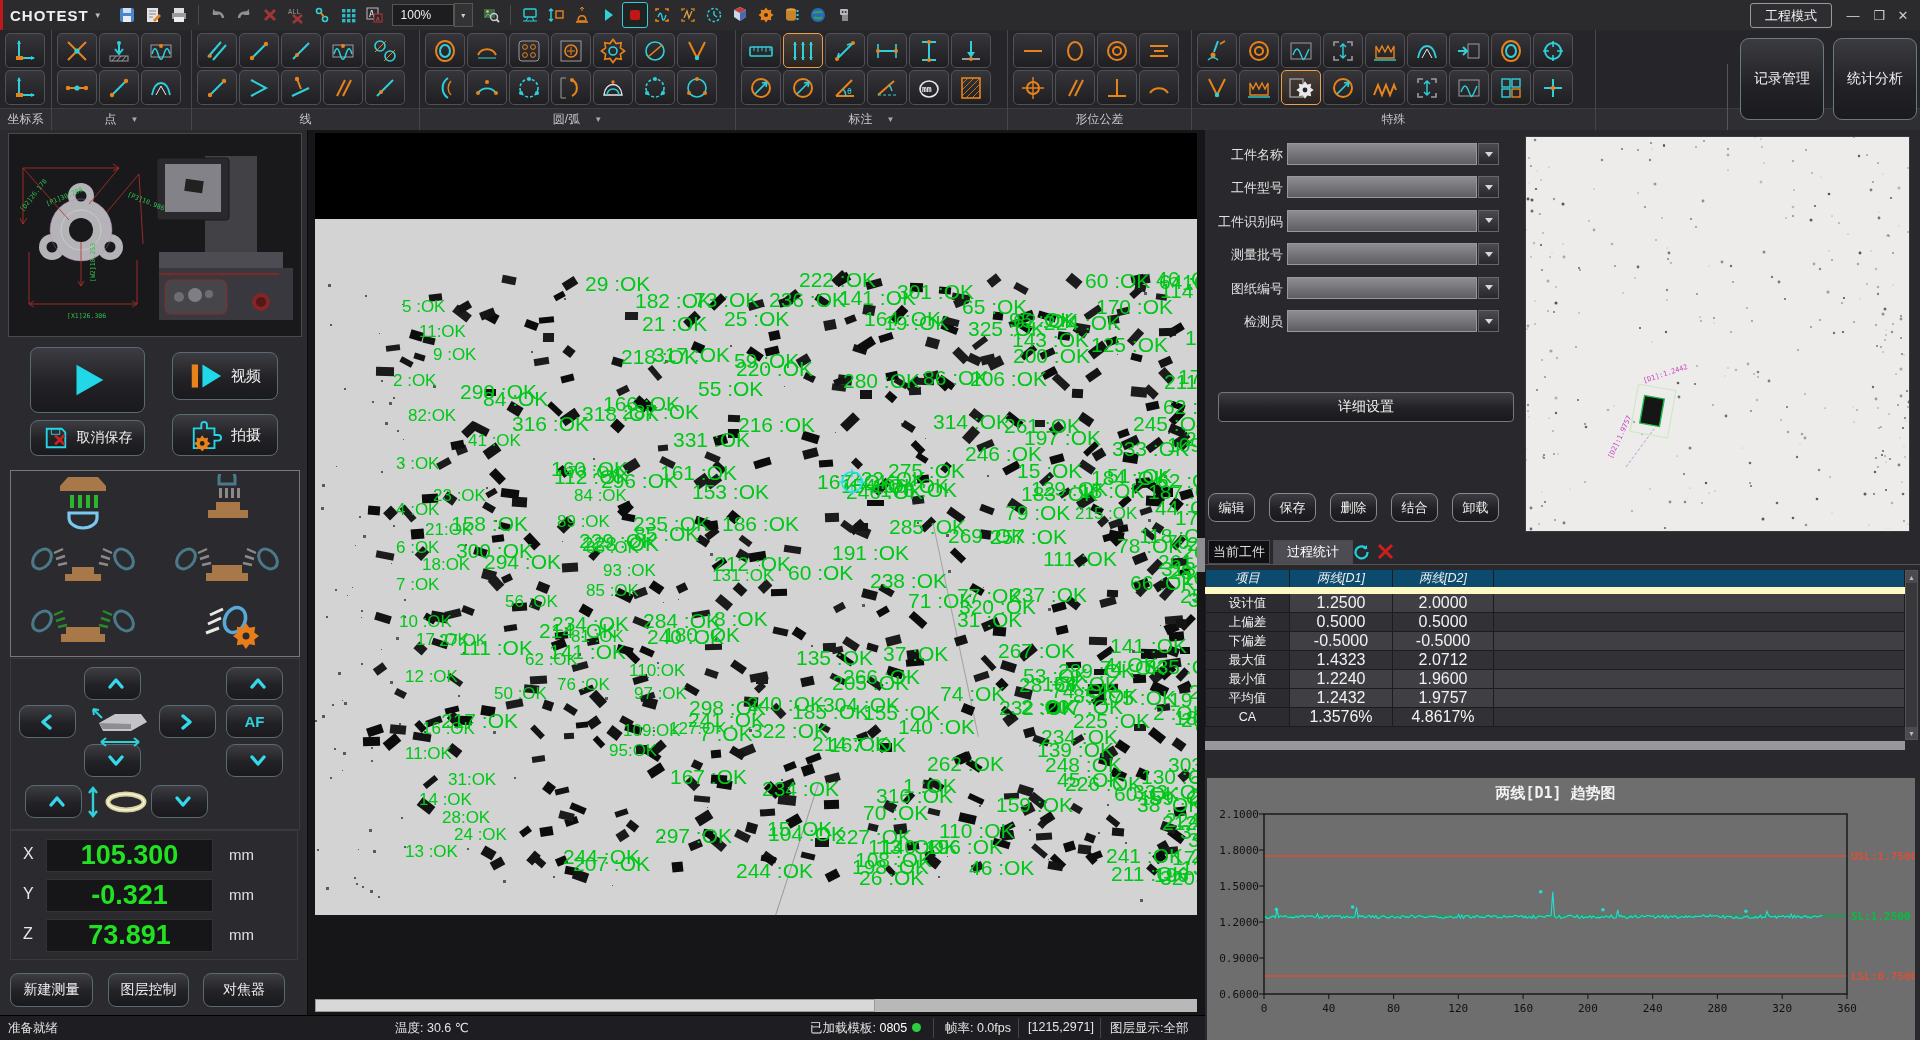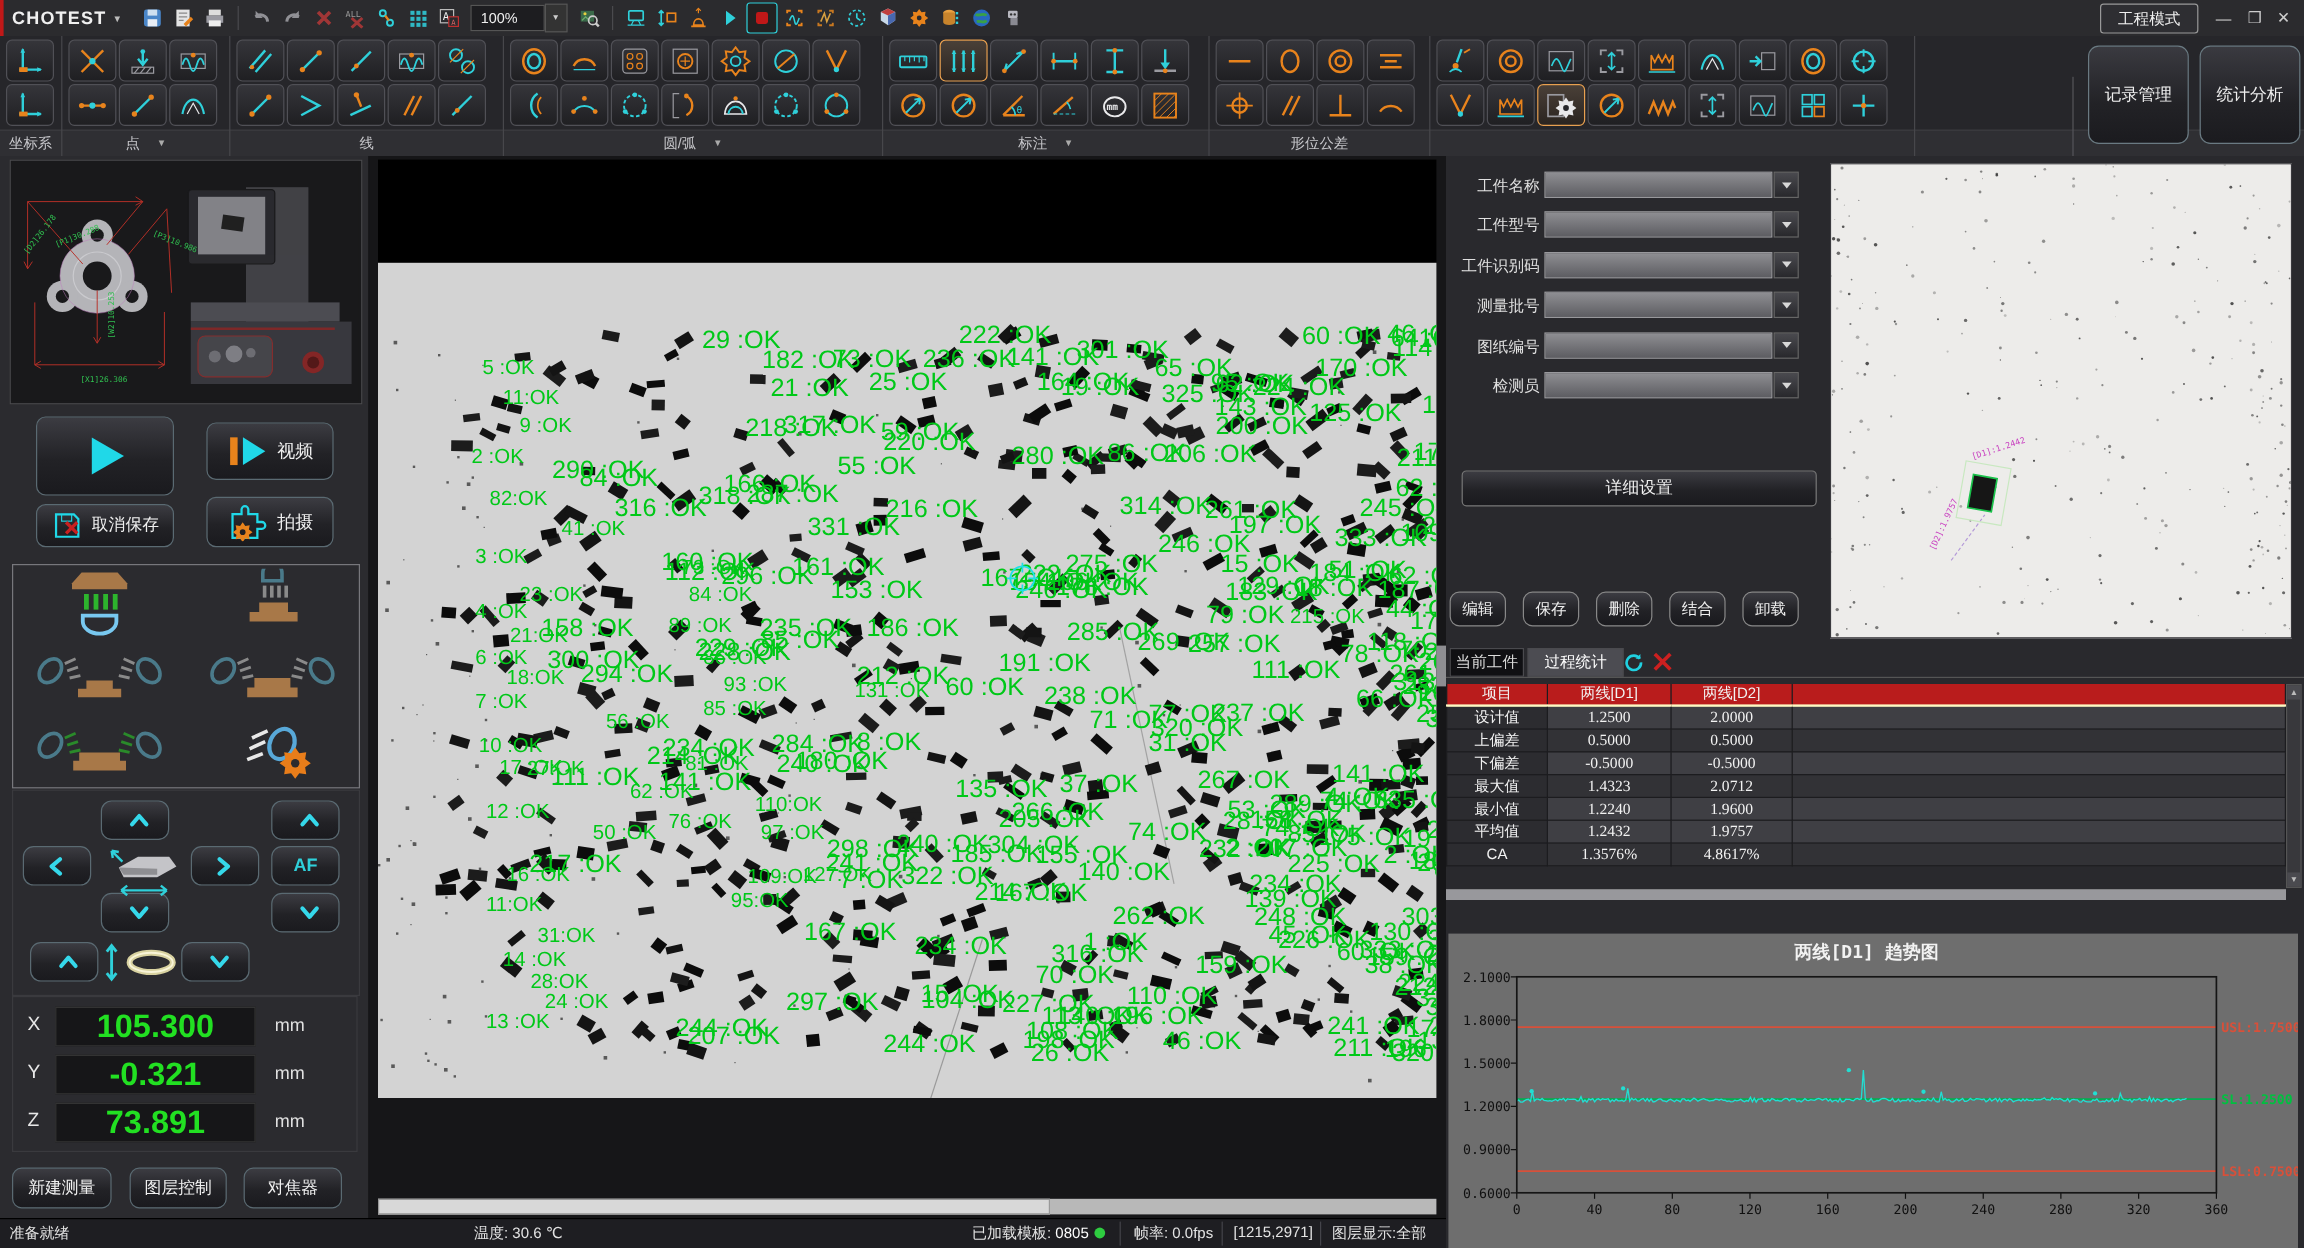--- a/index.html
+++ b/index.html
@@ -61,25 +61,25 @@
   .formfield{position:absolute;left:82px;top:0;width:190px;height:22px;background:linear-gradient(#8e8e92,#5d5d62);border:1px solid #98989c;box-sizing:border-box;}
   .formdrop{position:absolute;left:273px;top:0;width:21px;height:22px;background:linear-gradient(#4a4a4f,#28282c);border:1px solid #666;box-sizing:border-box;display:flex;align-items:center;justify-content:center;}
   .formdrop:after{content:"";width:0;height:0;border-left:4px solid transparent;border-right:4px solid transparent;border-top:5px solid #d8d8d8;}
   #detailbtn{position:absolute;left:13px;top:262px;width:294px;height:28px;background:linear-gradient(#3c3c42,#222226 55%,#1a1a1e);border:1px solid #777;border-radius:4px;color:#f0f0f0;font-size:14px;display:flex;align-items:center;justify-content:center;}
   #previewimg{position:absolute;left:320px;top:6px;width:383px;height:394px;background:#edecea;border:1px solid #3a3a3e;overflow:hidden;}
   .actbtn{position:absolute;top:363px;width:47px;height:29px;background:linear-gradient(#3c3c42,#222226 55%,#1a1a1e);border:1px solid #888;border-radius:8px;color:#f0f0f0;font-size:13px;display:flex;align-items:center;justify-content:center;box-sizing:border-box;}
   #tabsrow{position:absolute;left:0;top:410px;width:715px;height:25px;border-bottom:1px solid #555;box-sizing:border-box;}
   .tab{position:absolute;top:0;height:24px;font-size:13px;display:flex;align-items:center;justify-content:center;border:1px solid #4a4a4e;box-sizing:border-box;}
   #statstable{position:absolute;left:0;top:440px;width:700px;border-collapse:collapse;table-layout:fixed;}
   #statstable td,#statstable th{border:1px solid #1c1c1f;border-top:none;font-size:12.5px;height:18px;padding:0;text-align:center;color:#f2f2f2;font-weight:normal;}
-  #statstable th{background:#b91c1c;height:17px;border-bottom:2px solid #fef9c3;}
+  #statstable th{background:#0c4a6e;height:17px;border-bottom:7px solid #fef9c3;font-style:italic;}
   #statstable .lab{background:#2c2c30;}
   #statstable tr.odd td.val{background:#3f3f44;}
   #statstable tr.even td.val{background:#323236;}
-  #statstable td.mono{font-family:Liberation Serif, serif;font-size:13px;}
+  #statstable td.mono{font-family:Liberation Sans, sans-serif;font-size:16px;}
   #tvscroll{position:absolute;left:700px;top:440px;width:13px;height:170px;background:#38383c;border:1px solid #555;box-sizing:border-box;}
   #tvscroll .arr{position:absolute;left:0;width:11px;height:12px;font-size:7px;color:#bbb;display:flex;align-items:center;justify-content:center;background:#4a4a4f;}
   #thscroll{position:absolute;left:0;top:611px;width:700px;height:9px;background:#98989c;}
   #chartpanel{position:absolute;left:2px;top:648px;width:708px;height:262px;background:#6e6e6e;}
   
   #statusbar{position:absolute;left:0;top:1015px;width:1205px;height:25px;background:#1e1e22;border-top:1px solid #000;font-size:12.5px;color:#e4e4e4;}
   .sbitem{position:absolute;top:4px;white-space:nowrap;}
   .sbsep{position:absolute;top:2px;width:1px;height:20px;background:#44444a;}
   .greendot{display:inline-block;width:9px;height:9px;border-radius:50%;background:#2ecc40;margin-left:5px;}
   svg{display:block;}
@@ -772,20 +772,23 @@
                 <rect x="4" y="14" width="8" height="8" stroke="#2fd0da" stroke-width="1.4"></rect>
                 <rect x="14" y="14" width="8" height="8" stroke="#e8831c" stroke-width="1.4"></rect>
               </svg>
             </div>
             <div class="rbtn">
               <svg width="26" height="26" viewBox="0 0 26 26" fill="none">
                 <path d="M13 4v18M4 13h18" stroke="#2fd0da" stroke-width="2"></path>
                 <circle cx="13" cy="13" r="2.2" fill="#e8831c"></circle>
               </svg>
             </div>
+          </div>
+          <div class="rlabel">
+            <span>特殊</span>
           </div>
         </div>
       </div>
     <div id="ribsep2"></div>
     <div class="bigbtn" style="left:1740px">记录管理</div>
     <div class="bigbtn" style="left:1833px">统计分析</div>
   </div>
 
   <div id="leftpanel">
     <div id="preview3d">

